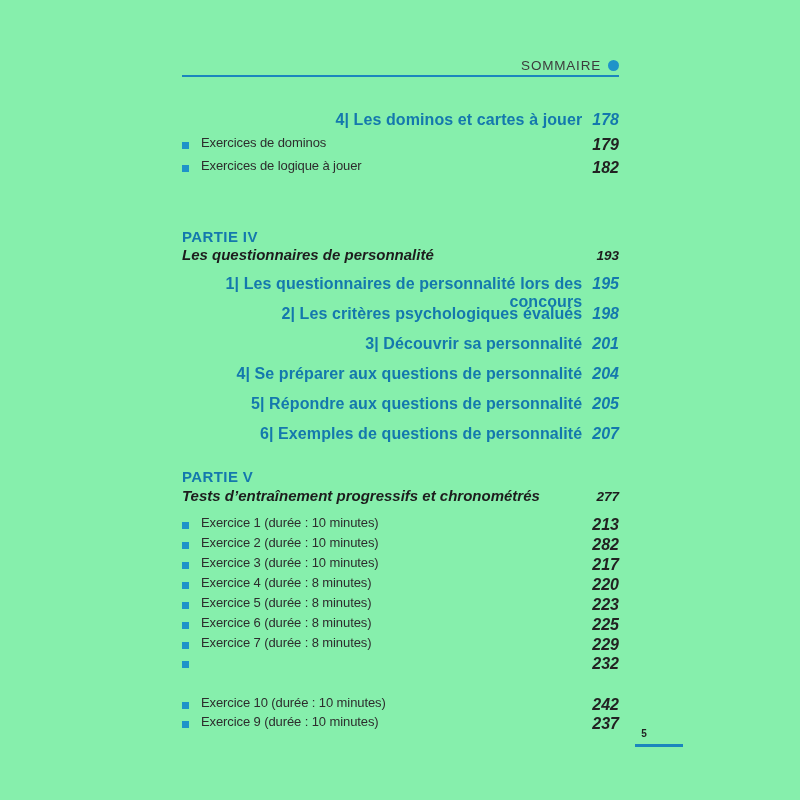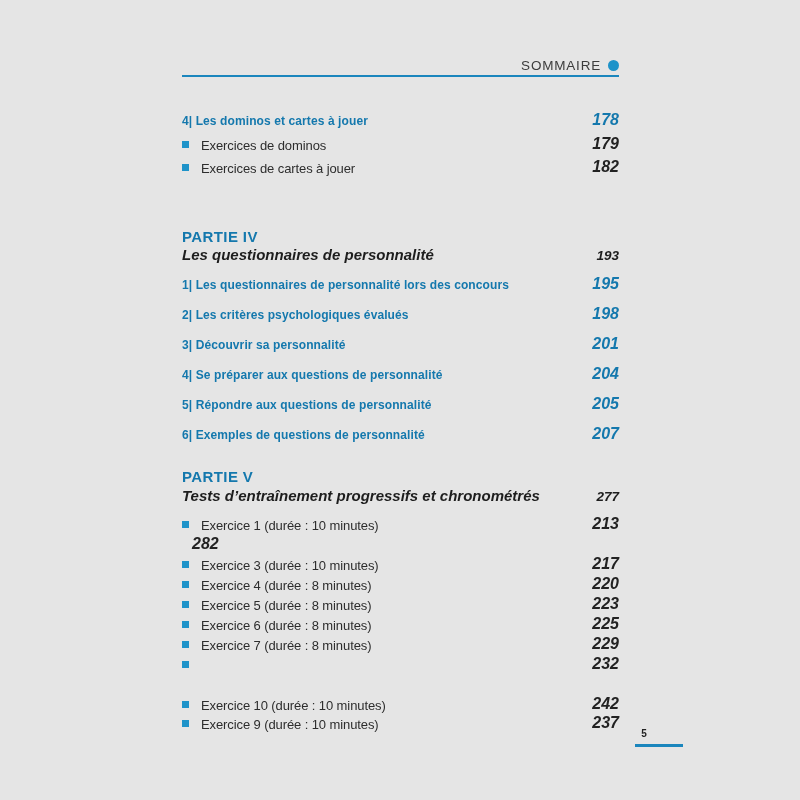--- a/index.html
+++ b/index.html
@@ -1,40 +1,40 @@
 <!DOCTYPE html>
 <html><head>
 <meta charset="utf-8">
 <style>
   html,body{margin:0;padding:0;background:#ffffff;}
   body{width:800px;height:800px;position:relative;overflow:hidden;
        font-family:"Liberation Sans", sans-serif;}
-  .page{position:absolute;inset:0;background:#e5e5e5;}
+  .page{position:absolute;inset:0;background:#86efac;}
 
   
   .hdr-text{position:absolute;top:58px;left:182px;width:437px;text-align:right;
             font-size:13.5px;letter-spacing:.8px;color:#3c3c3c;
             display:flex;justify-content:flex-end;align-items:center;gap:7px;}
   .hdr-dot{display:inline-block;width:11px;height:11px;border-radius:50%;
            background:#1e93c9;}
   .hdr-rule{position:absolute;top:75px;left:182px;width:437px;height:2px;
             background:#1b86bd;}
 
   
   .toc{position:absolute;left:182px;top:0;width:437px;height:800px;}
   .row{position:absolute;left:0;right:0;display:flex;align-items:baseline;}
   .lbl{flex:1;}
   .pg{font-style:italic;font-weight:bold;font-size:16px;color:#222;
       white-space:nowrap;margin-left:10px;}
 
-  .section .lbl{color:#1478ad;font-weight:bold;font-size:12px;letter-spacing:.1px;}
+  .section .lbl{color:#1478ad;font-weight:bold;font-size:16px;letter-spacing:.1px;text-align:right;}
   .section .pg{color:#1478ad;}
 
   .bullet .lbl{color:#2d2d2d;font-size:13px;letter-spacing:-.1px;
-               display:flex;align-items:center;}
+               display:flex;align-items:flex-end;}
   .sq{display:inline-block;width:7px;height:7px;background:#1e93c9;
       margin-right:12px;flex:0 0 auto;transform:translateY(-1px);}
 
   .part .lbl{color:#1478ad;font-weight:bold;font-size:15px;letter-spacing:.4px;}
   .part-title .lbl{color:#1d1d1d;font-weight:bold;font-style:italic;font-size:15px;}
   .part-title .pg{color:#1d1d1d;font-size:13.5px;}
 
   
   .foot-num{position:absolute;top:728px;left:637px;width:14px;text-align:center;
             font-size:10px;font-weight:bold;color:#222;}
@@ -63,21 +63,21 @@
       <span class="lbl">
           <span class="sq"></span>
           <span>Exercices de dominos</span>
         </span>
       <span class="pg">179</span>
     </div>
 
     <div class="row bullet" style="top:158px">
       <span class="lbl">
           <span class="sq"></span>
-          <span>Exercices de cartes à jouer</span>
+          <span>Exercices de logique à jouer</span>
         </span>
       <span class="pg">182</span>
     </div>
 
 
     <div class="row part" style="top:228px">
       <span class="lbl">PARTIE IV</span>
     </div>
 
     <div class="row part-title" style="top:246px">
@@ -126,20 +126,24 @@
 
     <div class="row bullet" style="top:515px">
       <span class="lbl">
           <span class="sq"></span>
           <span>Exercice 1 (durée : 10 minutes)</span>
         </span>
       <span class="pg">213</span>
     </div>
 
     <div class="row bullet" style="top:535px">
+      <span class="lbl">
+          <span class="sq"></span>
+          <span>Exercice 2 (durée : 10 minutes)</span>
+        </span>
       <span class="pg">282</span>
     </div>
 
     <div class="row bullet" style="top:555px">
       <span class="lbl">
           <span class="sq"></span>
           <span>Exercice 3 (durée : 10 minutes)</span>
         </span>
       <span class="pg">217</span>
     </div>

